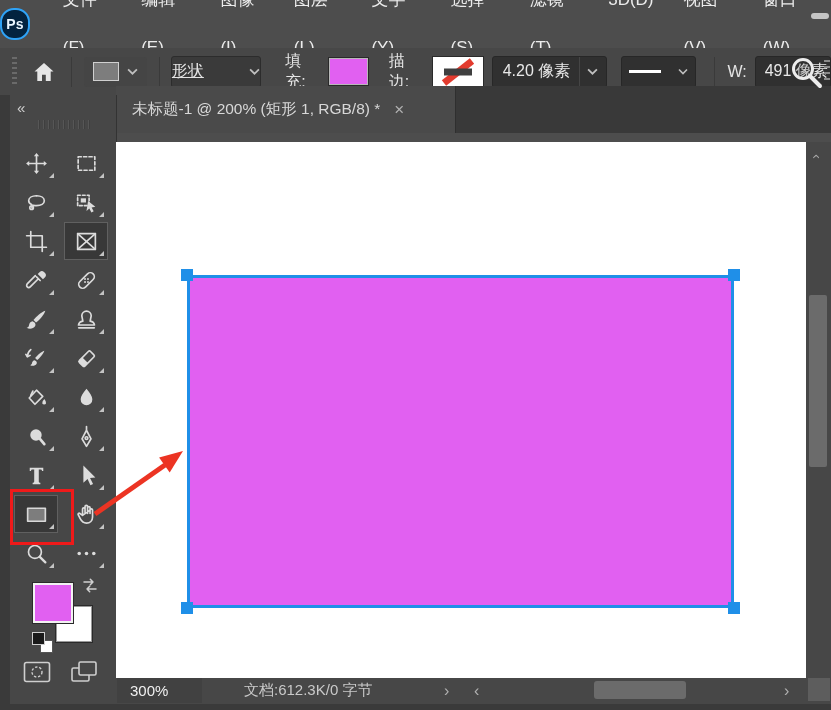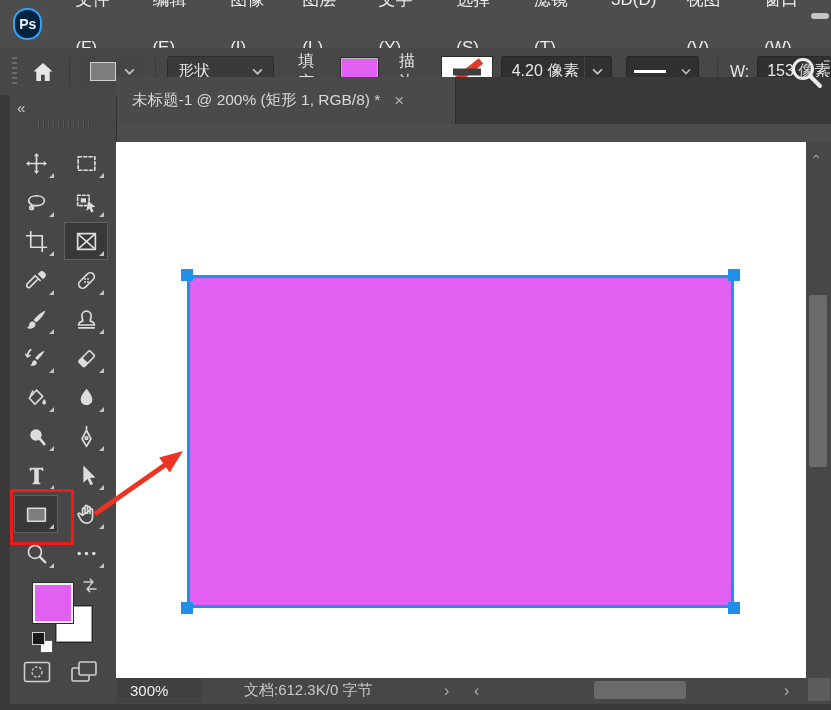--- a/index.html
+++ b/index.html
@@ -2,57 +2,57 @@
 <html><head>
 <meta charset="utf-8">
 <style>
   html,body{margin:0;padding:0;background:#222;}
   .app{position:relative;width:831px;height:710px;background:#4d4d4d;overflow:hidden;
        font-family:"Liberation Sans","DejaVu Sans",sans-serif;color:#e8e8e8;
        -webkit-user-select:none;user-select:none;}
   
   .menubar{position:absolute;left:0;top:0;width:831px;height:48px;background:#4d4d4d;
            border-bottom:1px solid #404040;display:flex;align-items:center;}
-  .ps-logo{width:28px;height:28px;margin-left:13px;background:#03233f;border:2px solid #2fa3f7;
+  .ps-logo{width:28px;height:28px;background:#03233f;border:2px solid #2fa3f7;
            border-radius:14px;display:flex;align-items:center;justify-content:center;
            font-size:14px;font-weight:bold;color:#eaf6ff;}
   .menu-items{display:flex;margin-left:18px;}
   .menu-item{padding:0 15px;font-size:17px;line-height:48px;color:#ececec;cursor:default;}
   .win-dash{position:absolute;right:2px;top:13px;width:18px;height:6px;border-radius:3px;background:#c4c4c4;}
   
   .obar{position:absolute;left:0;top:48px;width:831px;height:47px;background:#474747;
         border-bottom:2px solid #303030;display:flex;align-items:center;font-size:16px;}
   .grip-v{width:5px;height:30px;margin-left:12px;
           background:repeating-linear-gradient(#6a6a6a 0 2px,transparent 2px 5px);}
   .home-btn{margin-left:13px;width:30px;height:30px;display:flex;align-items:center;justify-content:center;}
   .vsep{width:1px;height:30px;background:#3a3a3a;margin-left:12px;}
   .preset-btn{margin-left:12px;width:66px;height:30px;background:#454545;border-radius:3px;
               display:flex;align-items:center;justify-content:center;gap:8px;}
   .preset-rect{width:24px;height:17px;background:#7d7d7d;border:1.5px solid #d0d0d0;}
   .mode-dd{margin-left:11px;width:92px;height:30px;background:#3a3a3a;border:1px solid #2c2c2c;border-radius:3px;
-           display:flex;align-items:center;justify-content:space-between;padding:0 10px;color:#e4e4e4;text-decoration:underline;}
+           display:flex;align-items:center;justify-content:space-between;padding:0 0;color:#e4e4e4;text-decoration:underline;}
   .lbl{color:#e4e4e4;margin-left:24px;}
   .fill-swatch{margin-left:9px;width:38px;height:25px;border:1px solid #b8b8b8;outline:1px solid #2a2a2a;}
   .stroke-swatch{margin-left:9px;width:50px;height:30px;outline:1px solid #2a2a2a;}
   .num-field{margin-left:9px;width:118px;height:30px;background:#303030;border:1px solid #272727;border-radius:3px;
              display:flex;align-items:center;color:#e8e8e8;}
   .num-field .val{flex:1;padding-left:10px;white-space:nowrap;overflow:hidden;}
   .num-field .dd{width:26px;height:100%;border-left:1px solid #454545;display:flex;align-items:center;justify-content:center;}
   .style-dd{margin-left:14px;width:62px;height:30px;background:#303030;border:1px solid #272727;border-radius:3px;
             display:flex;align-items:center;justify-content:space-between;padding:0 7px;}
   .style-line{width:32px;height:3px;background:#fff;}
   .w-label{margin-left:18px;}
   .w-input{margin-left:8px;width:68px;height:30px;background:#303030;border:1px solid #272727;border-radius:3px;
            display:flex;align-items:center;padding-left:9px;white-space:nowrap;overflow:hidden;}
   .zoom-cursor{position:absolute;left:789px;top:55px;width:36px;height:36px;z-index:30;}
   .grip-dots{position:absolute;right:1px;top:60px;width:6px;height:24px;
              background:repeating-linear-gradient(#8a8a8a 0 2px,transparent 2px 6px);}
   .chev svg{display:block;}
   
-  .tabbar{position:absolute;left:116px;top:77px;width:715px;height:47px;background:#393939;}
+  .tabbar{position:absolute;left:116px;top:86px;width:715px;height:47px;background:#393939;}
   .tab{position:absolute;left:0;top:0;width:339px;height:47px;background:#4a4a4a;border-right:1px solid #2f2f2f;
        display:flex;align-items:center;}
   .tab-title{margin-left:16px;font-size:15.5px;color:#d8d8d8;white-space:nowrap;}
   .tab-close{margin-left:14px;font-size:17px;color:#b2b2b2;}
   
   .gutter{position:absolute;left:0;top:95px;width:10px;height:609px;background:#3a3a3a;}
   .toolbar{position:absolute;left:10px;top:95px;width:106px;height:609px;background:#474747;border-right:1px solid #333;}
   .collapse{position:absolute;left:7px;top:4px;font-size:15px;color:#cfcfcf;letter-spacing:-1px;}
   .ridges{position:absolute;left:28px;top:25px;width:52px;height:9px;
           background:repeating-linear-gradient(90deg,#565656 0 1px,#3f3f3f 1px 2px,transparent 2px 5px);}
@@ -168,21 +168,21 @@
       <span class="style-line"></span>
       <span class="chev">
         <svg width="10" height="7" viewBox="0 0 10 6">
             <path d="M1 1l4 4 4-4" fill="none" stroke="#bfbfbf" stroke-width="1.6"></path>
           </svg>
       </span>
     </div>
     <div class="vsep" style="margin-left:18px;"></div>
     <span class="lbl w-label" style="margin-left:12px;">W:</span>
     <div class="w-input">
-      <span>153 像素</span>
+      <span>491 像素</span>
     </div>
   </div>
   <svg class="zoom-cursor" viewBox="0 0 36 36">
     <circle cx="14" cy="14" r="9.5" fill="rgba(60,60,60,0.15)" stroke="#ededed" stroke-width="3"></circle>
     <line x1="21.5" y1="21.5" x2="31" y2="31" stroke="#ededed" stroke-width="4" stroke-linecap="round"></line>
   </svg>
   <div class="grip-dots"></div>
 
   <div class="tabbar">
     <div class="tab">

